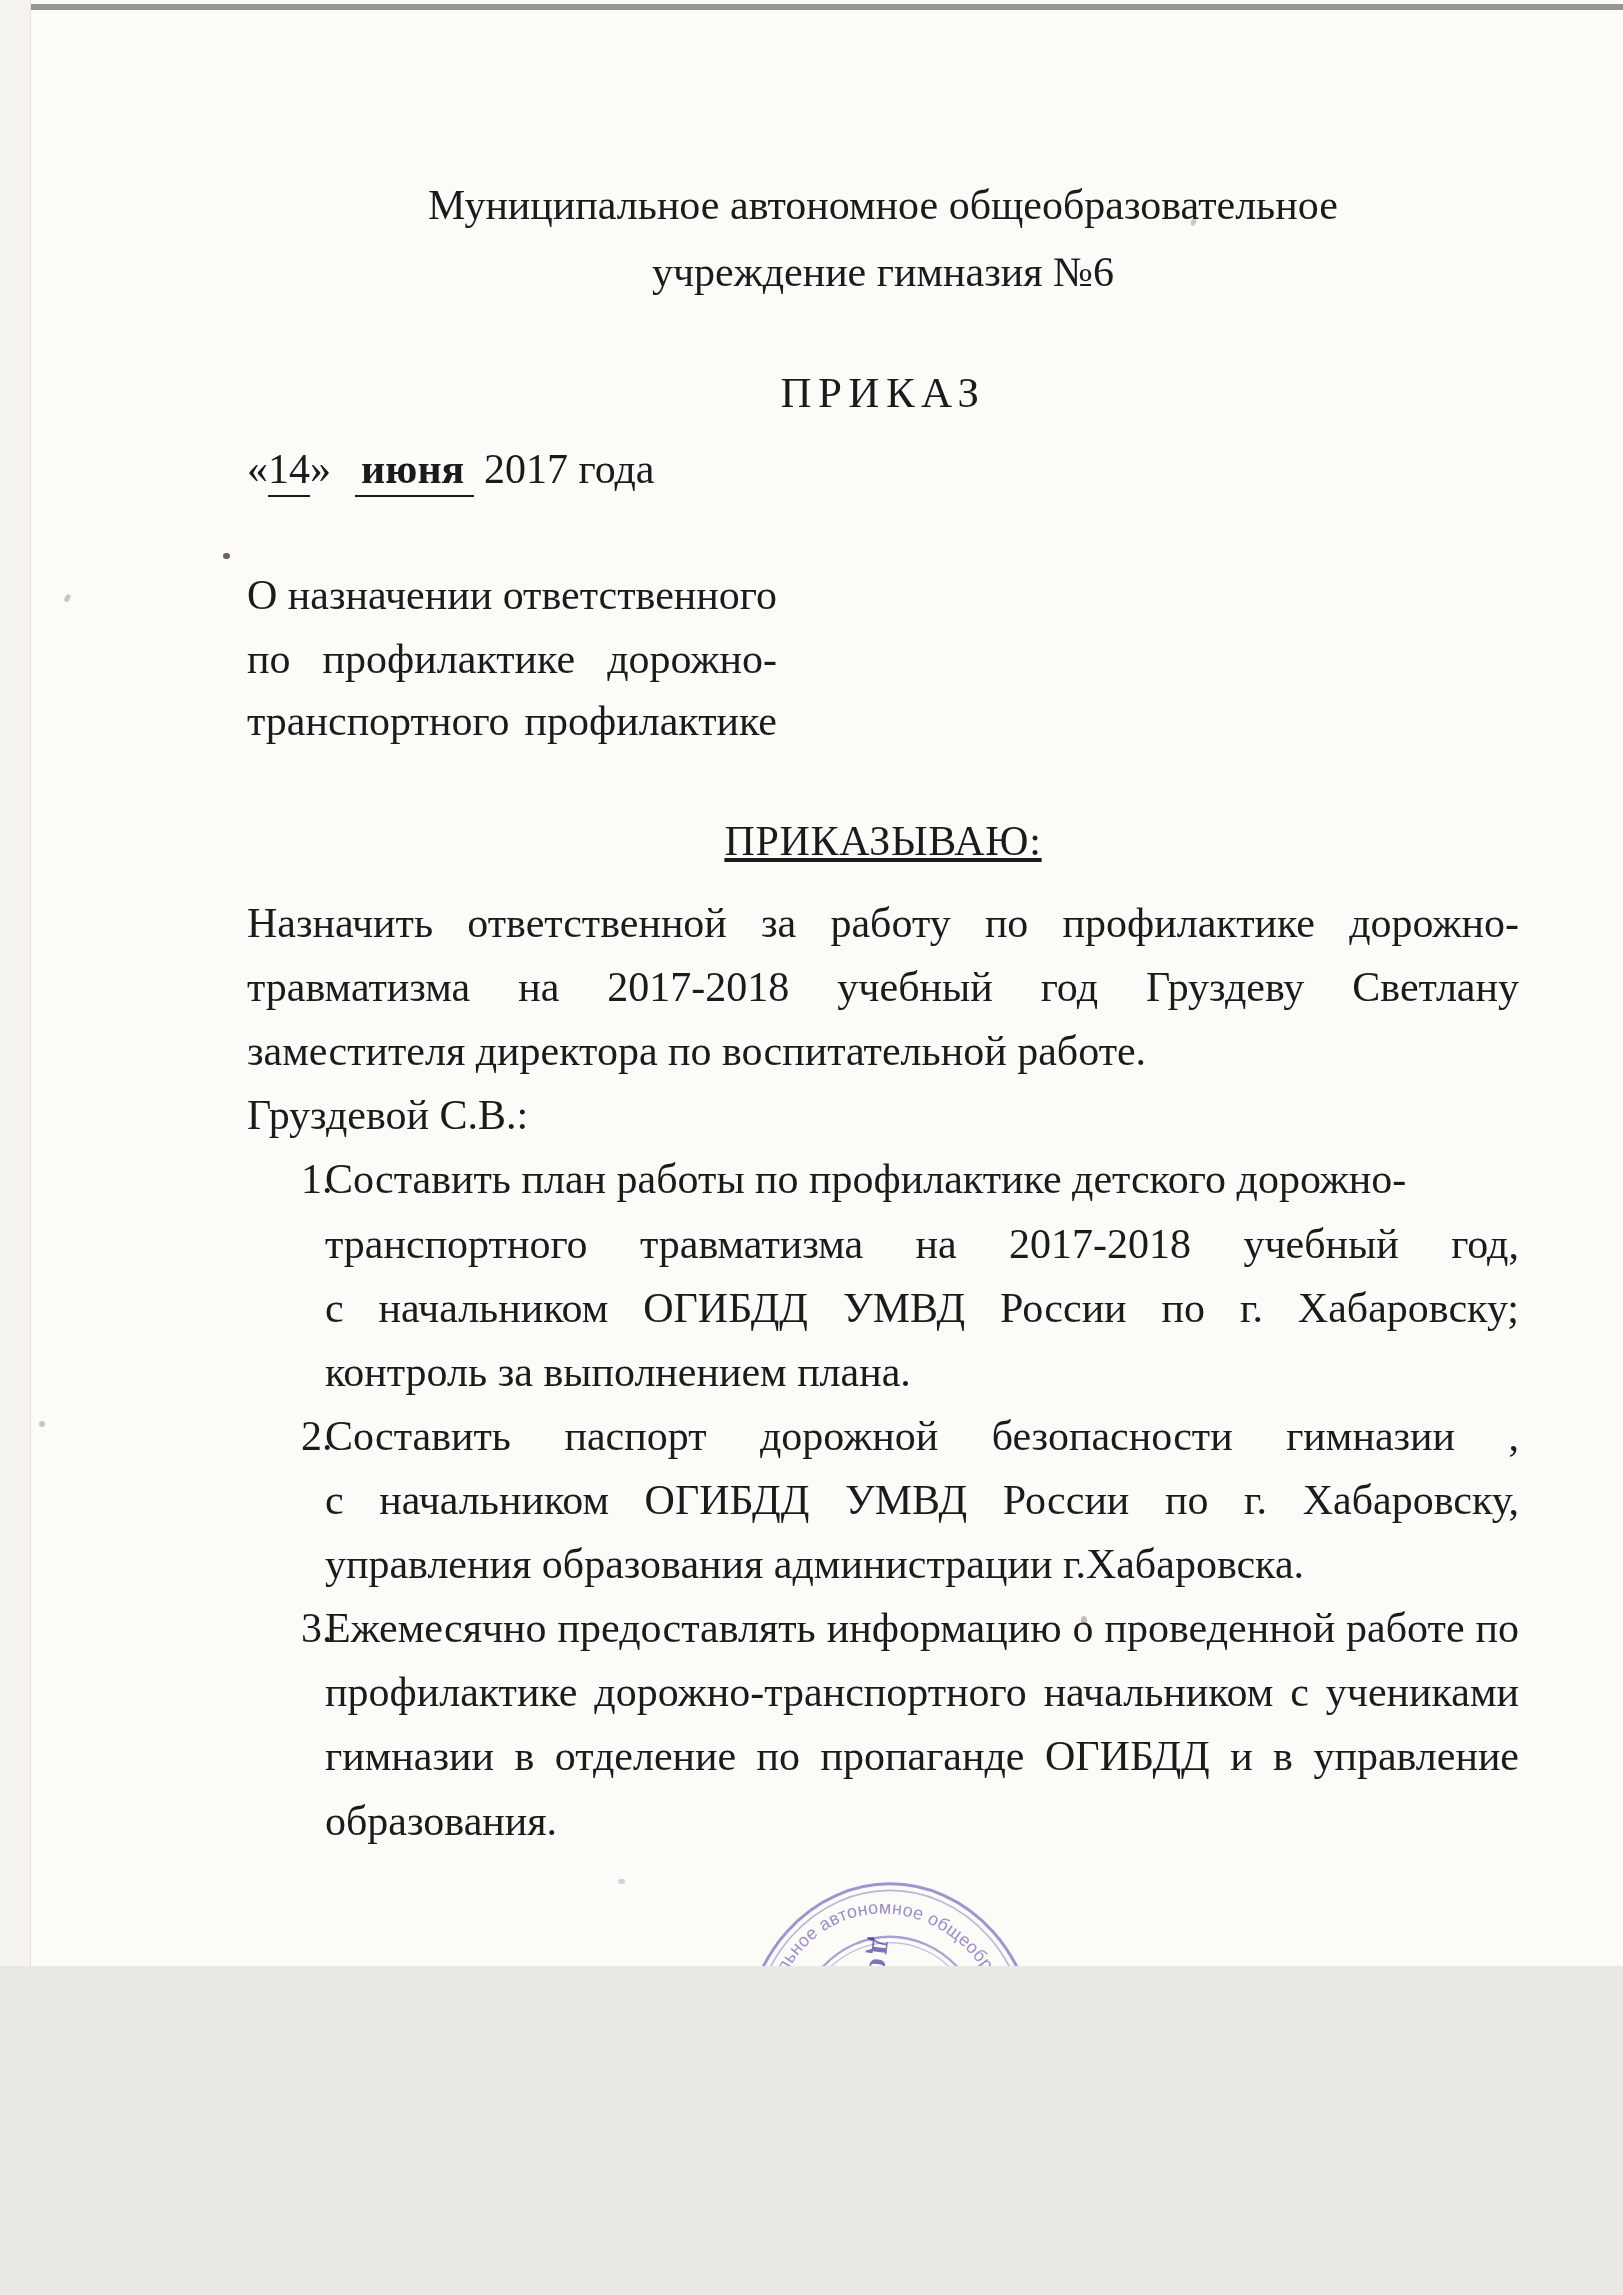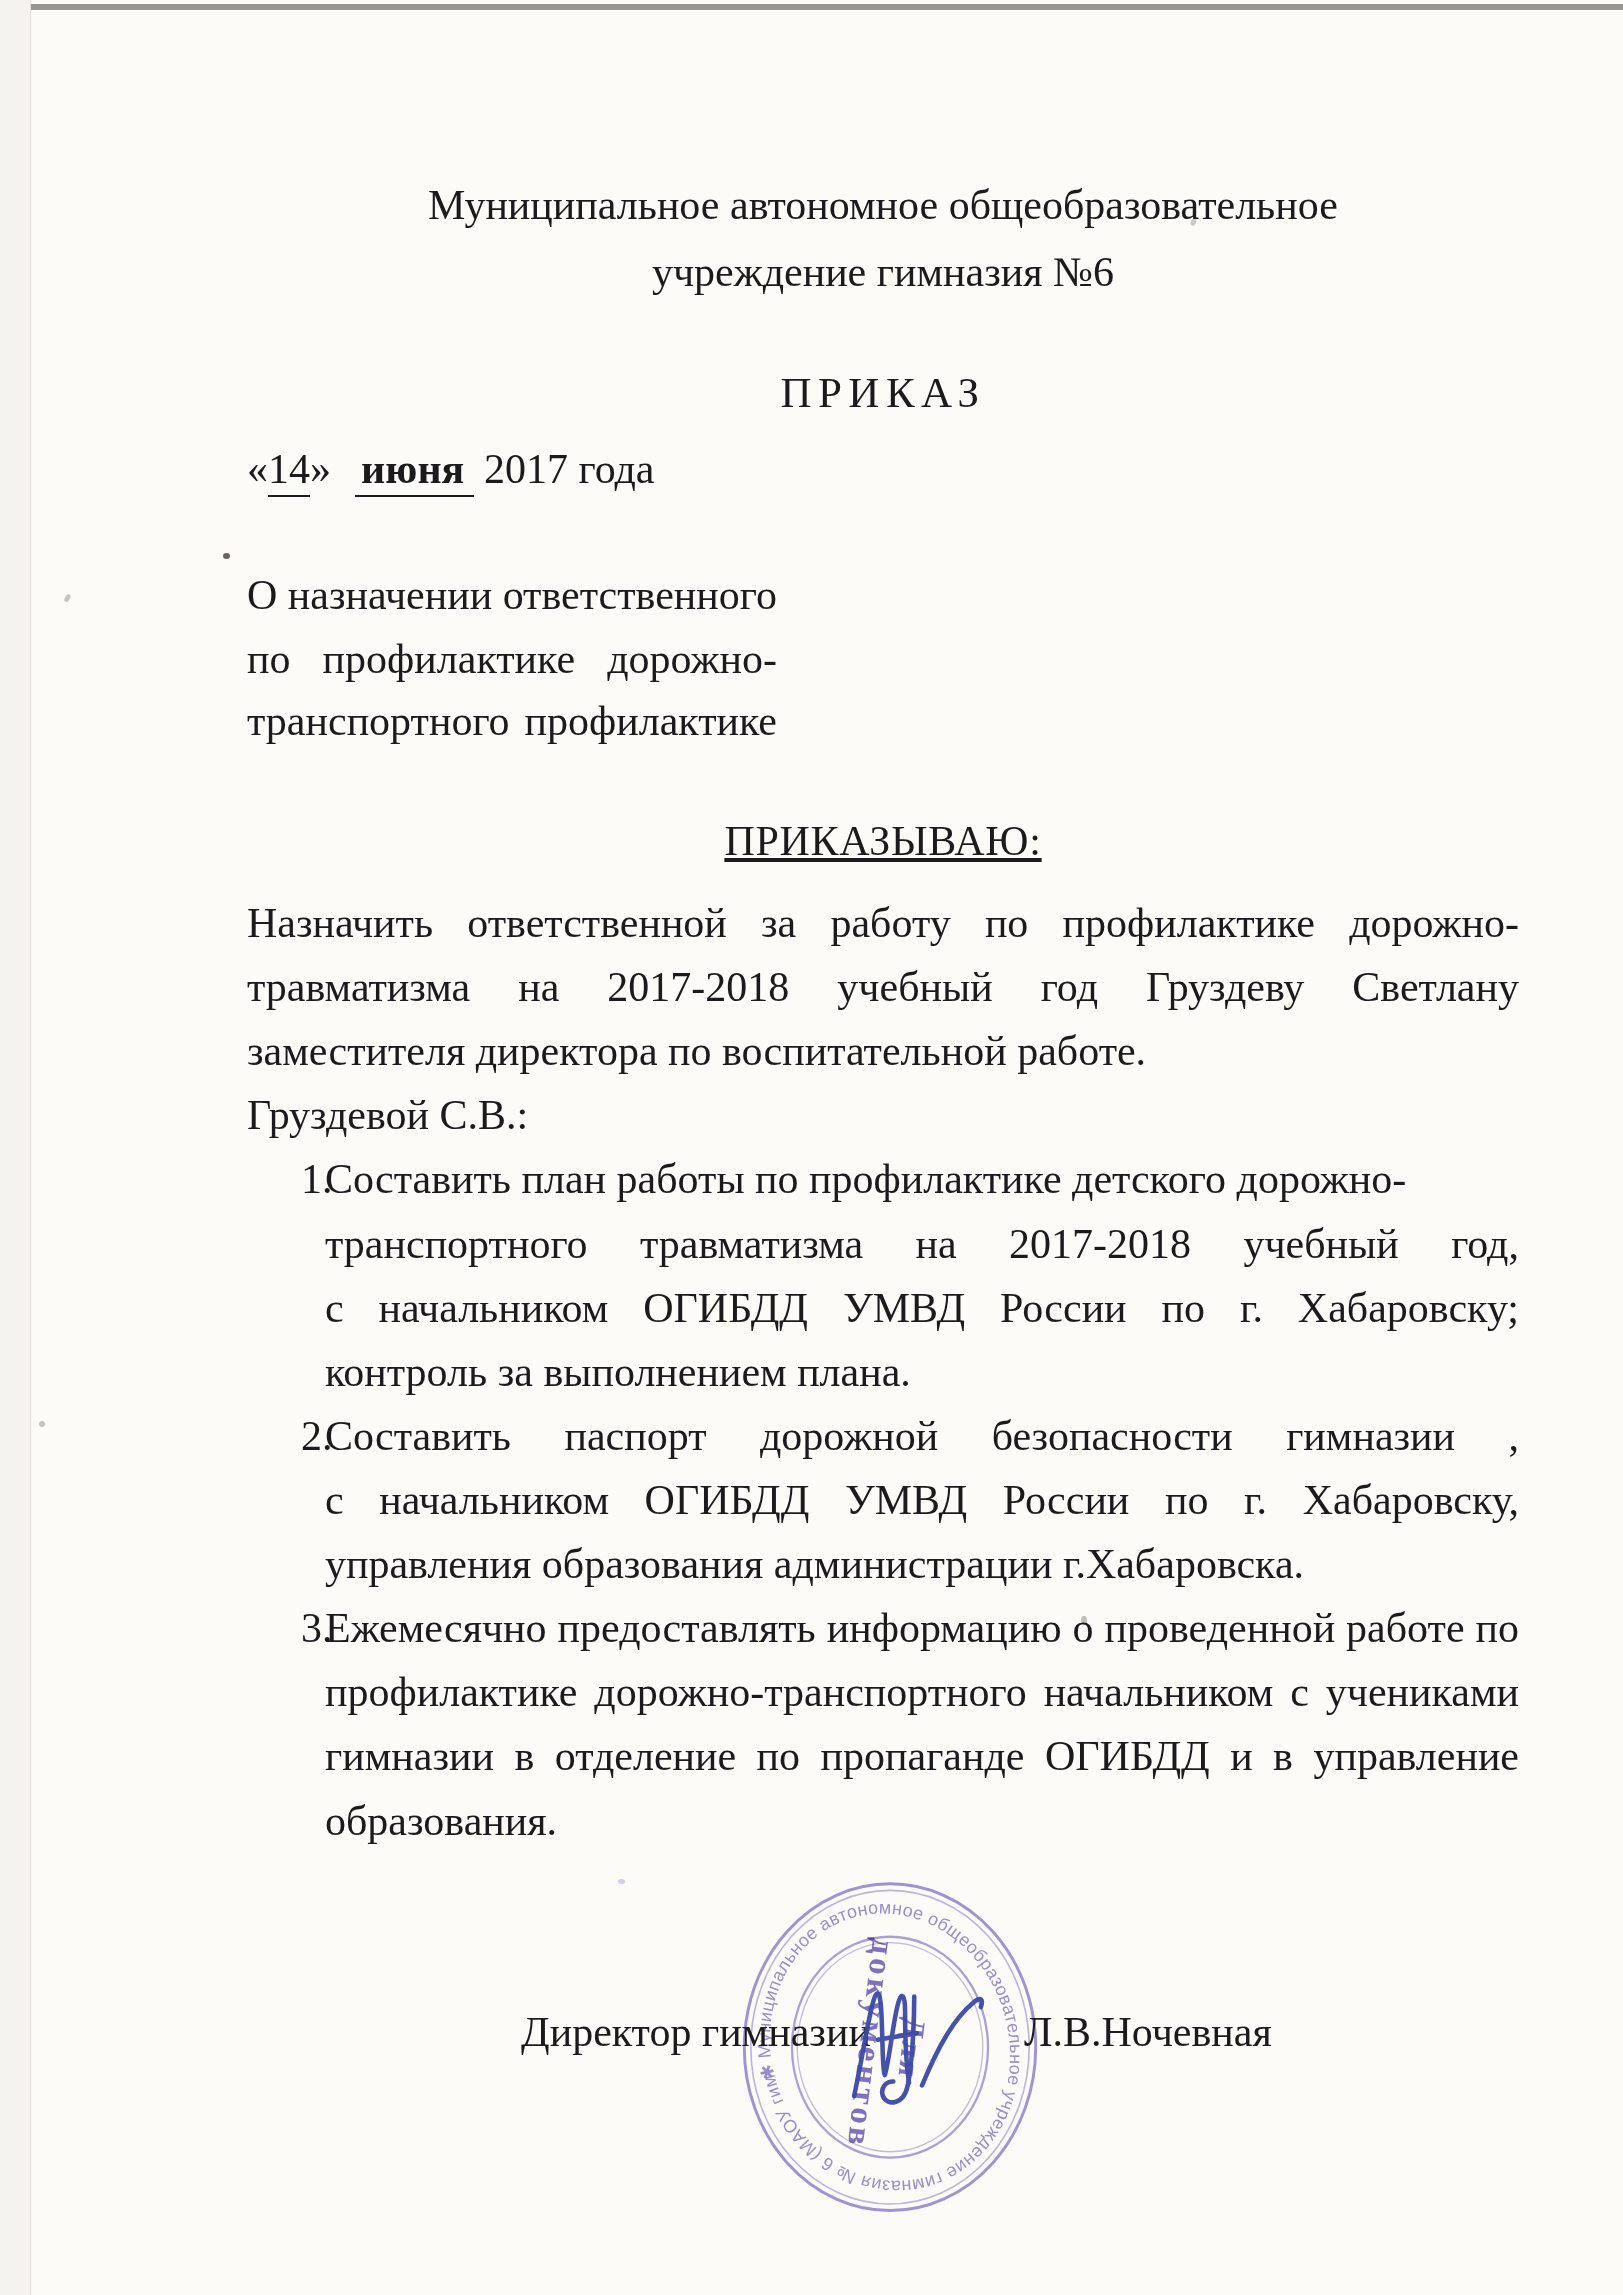--- a/index.html
+++ b/index.html
@@ -1,18 +1,18 @@
 <!DOCTYPE html>
 <html style="font-size:10.5px"><head>
 <meta charset="utf-8">
 <style>
   html,body{margin:0;padding:0;background:#e9e8e4;}
   .page{
     position:relative;
-    width:1623px;height:2295px;
+    width:1623px;height:1966px;
     background:#fcfbf8;
     font-family:"Liberation Serif", serif;
     color:#1b1b1d;
     overflow:hidden;
   }
   
   .scan-top-line{position:absolute;left:21px;right:0;top:3.9px;height:5.9px;background:#55534f;opacity:.6;}
   .scan-left-band{position:absolute;left:0;top:0;bottom:0;width:30px;background:#f4f3ef;border-right:0.7px solid #e3e1da;}
   .speck{position:absolute;border-radius:50%;}
   

